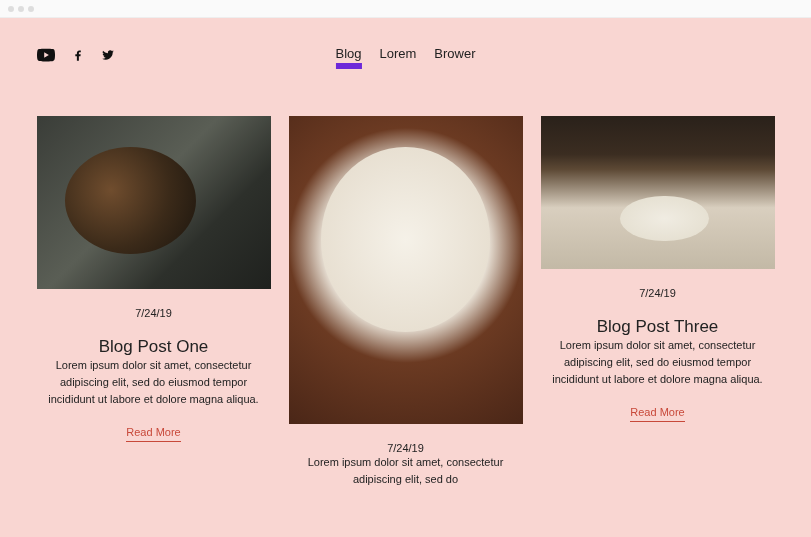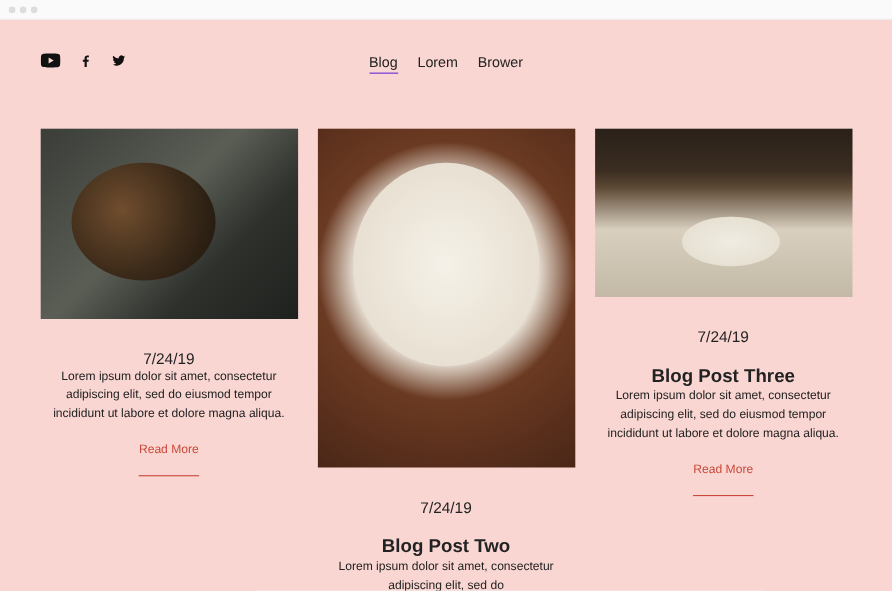--- a/index.html
+++ b/index.html
@@ -56,21 +56,21 @@
       left: 50%;
       transform: translateX(-50%);
     }
     .nav a {
       font-size: 13px;
       color: #222;
       text-decoration: none;
       padding-bottom: 2px;
     }
     .nav a.active {
-      border-bottom: 1px solid #6d28d9;
+      border-bottom: 6px solid #6d28d9;
     }
     .social {
       display: flex;
       gap: 16px;
       align-items: center;
     }
     .social svg {
       width: 14px;
       height: 14px;
       fill: #111;
@@ -91,45 +91,45 @@
       background: #888;
       position: relative;
       overflow: hidden;
     }
     .card:nth-child(1) .card-img { height: 173px; }
     .card:nth-child(2) .card-img { height: 308px; }
     .card:nth-child(3) .card-img { height: 153px; }
     .card:nth-child(4) .card-img { height: 80px; margin-top: 4px; }
     .card:nth-child(5) .card-img { height: 80px; margin-top: 4px; }
     .card-date {
-      font-size: 14px;
-      color: #222;
-      margin-top: 28px;
+      font-size: 11px;
+      color: #222;
+      margin-top: 18px;
     }
     .card-title {
       font-size: 17px;
-      font-weight: 700;
+      font-weight: 400;
       color: #222;
       margin-top: 18px;
       text-align: left;
     }
     .card-excerpt {
       font-size: 11px;
       line-height: 1.55;
       color: #222;
       text-align: center;
       padding: 0 4px;
     }
     .card-readmore {
       font-size: 11px;
       color: #c8493a;
       text-decoration: none;
       border-bottom: 1px solid #c8493a;
       margin-top: 18px;
-      padding-bottom: 17px;
+      padding-bottom: 3px;
     }
     
     .img1 { background: linear-gradient(135deg,#3a3d38 0%,#5a5e55 45%,#2d302b 70%,#1f211e 100%); }
     .img1::after{content:"";position:absolute;left:12%;top:18%;width:56%;height:62%;background:radial-gradient(circle at 35% 40%,#704d2e 0%,#3b2a19 55%,#1a140d 100%);border-radius:50%;}
     .img2 { background: radial-gradient(circle at 50% 42%,#f2efe8 0%,#ede7dc 38%,#6b3a22 55%,#4a2617 100%); }
     .img2::after{content:"";position:absolute;left:14%;top:10%;width:72%;height:60%;background:radial-gradient(ellipse at 50% 50%,#f5f1e8 0%,#e8e0d2 70%,#d8ccb8 100%);border-radius:50%;}
     .img3 { background: linear-gradient(180deg,#2a211a 0%,#3b2d21 25%,#5d4935 35%,#d9cfbf 60%,#c3b9a6 100%); }
     .img3::after{content:"";position:absolute;left:34%;top:52%;width:38%;height:30%;background:radial-gradient(ellipse,#f0ece2 0%,#e2dccc 100%);border-radius:50%;}
   </style>
 </head>
@@ -175,28 +175,28 @@
           </span>
         </a>
       </div>
     </div>
 
     <div class="grid">
 
       <div class="card">
         <div class="card-img img1"></div>
         <div class="card-date">7/24/19</div>
+        <div class="card-title">Blog Post One</div>
         <div class="card-excerpt">Lorem ipsum dolor sit amet, consectetur adipiscing elit, sed do eiusmod tempor incididunt ut labore et dolore magna aliqua.</div>
         <a href="#" class="card-readmore">Read More</a>
       </div>
 
       <div class="card">
         <div class="card-img img2"></div>
         <div class="card-date">7/24/19</div>
-        <div class="card-title">Blog Post Two</div>
         <div class="card-excerpt">Lorem ipsum dolor sit amet, consectetur adipiscing elit, sed do</div>
       </div>
 
       <div class="card">
         <div class="card-img img3"></div>
         <div class="card-date">7/24/19</div>
         <div class="card-title">Blog Post Three</div>
         <div class="card-excerpt">Lorem ipsum dolor sit amet, consectetur adipiscing elit, sed do eiusmod tempor incididunt ut labore et dolore magna aliqua.</div>
         <a href="#" class="card-readmore">Read More</a>
       </div>

